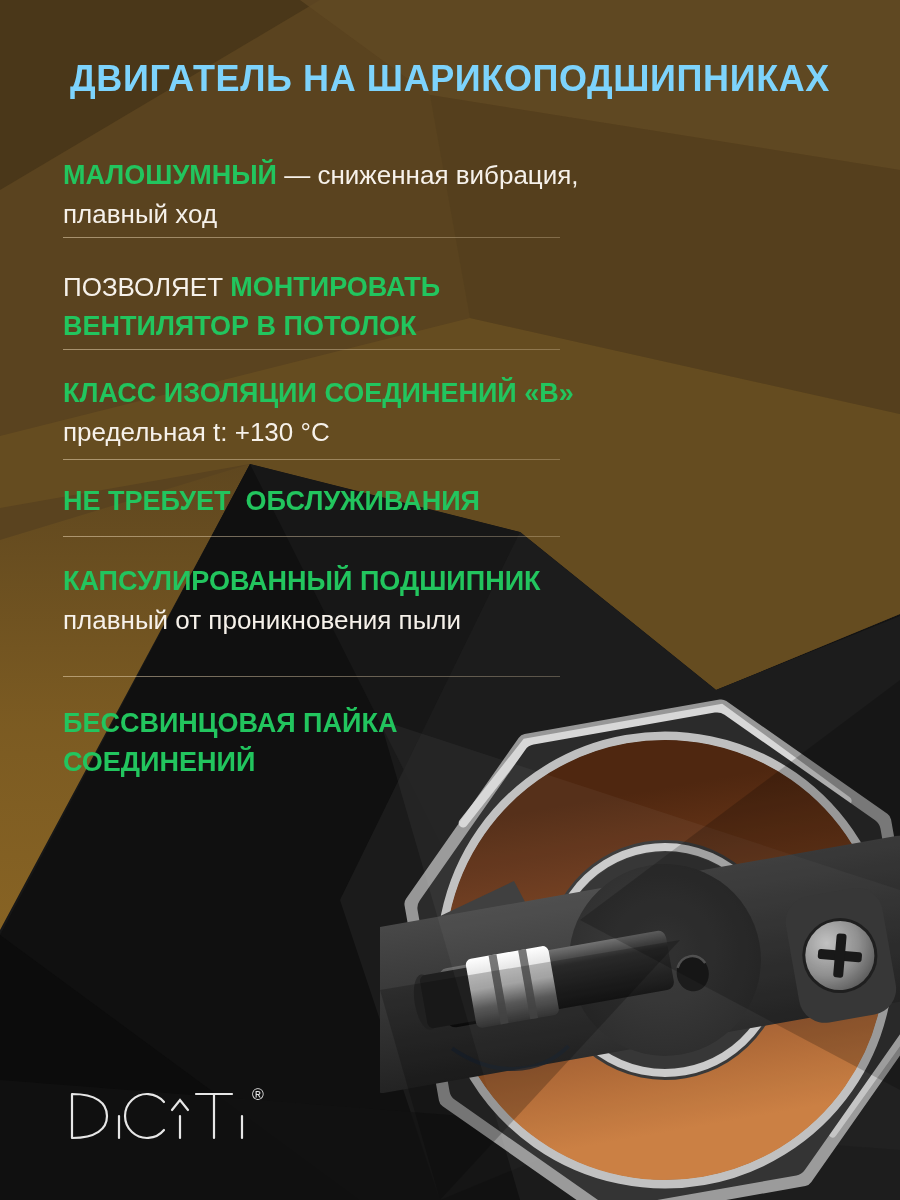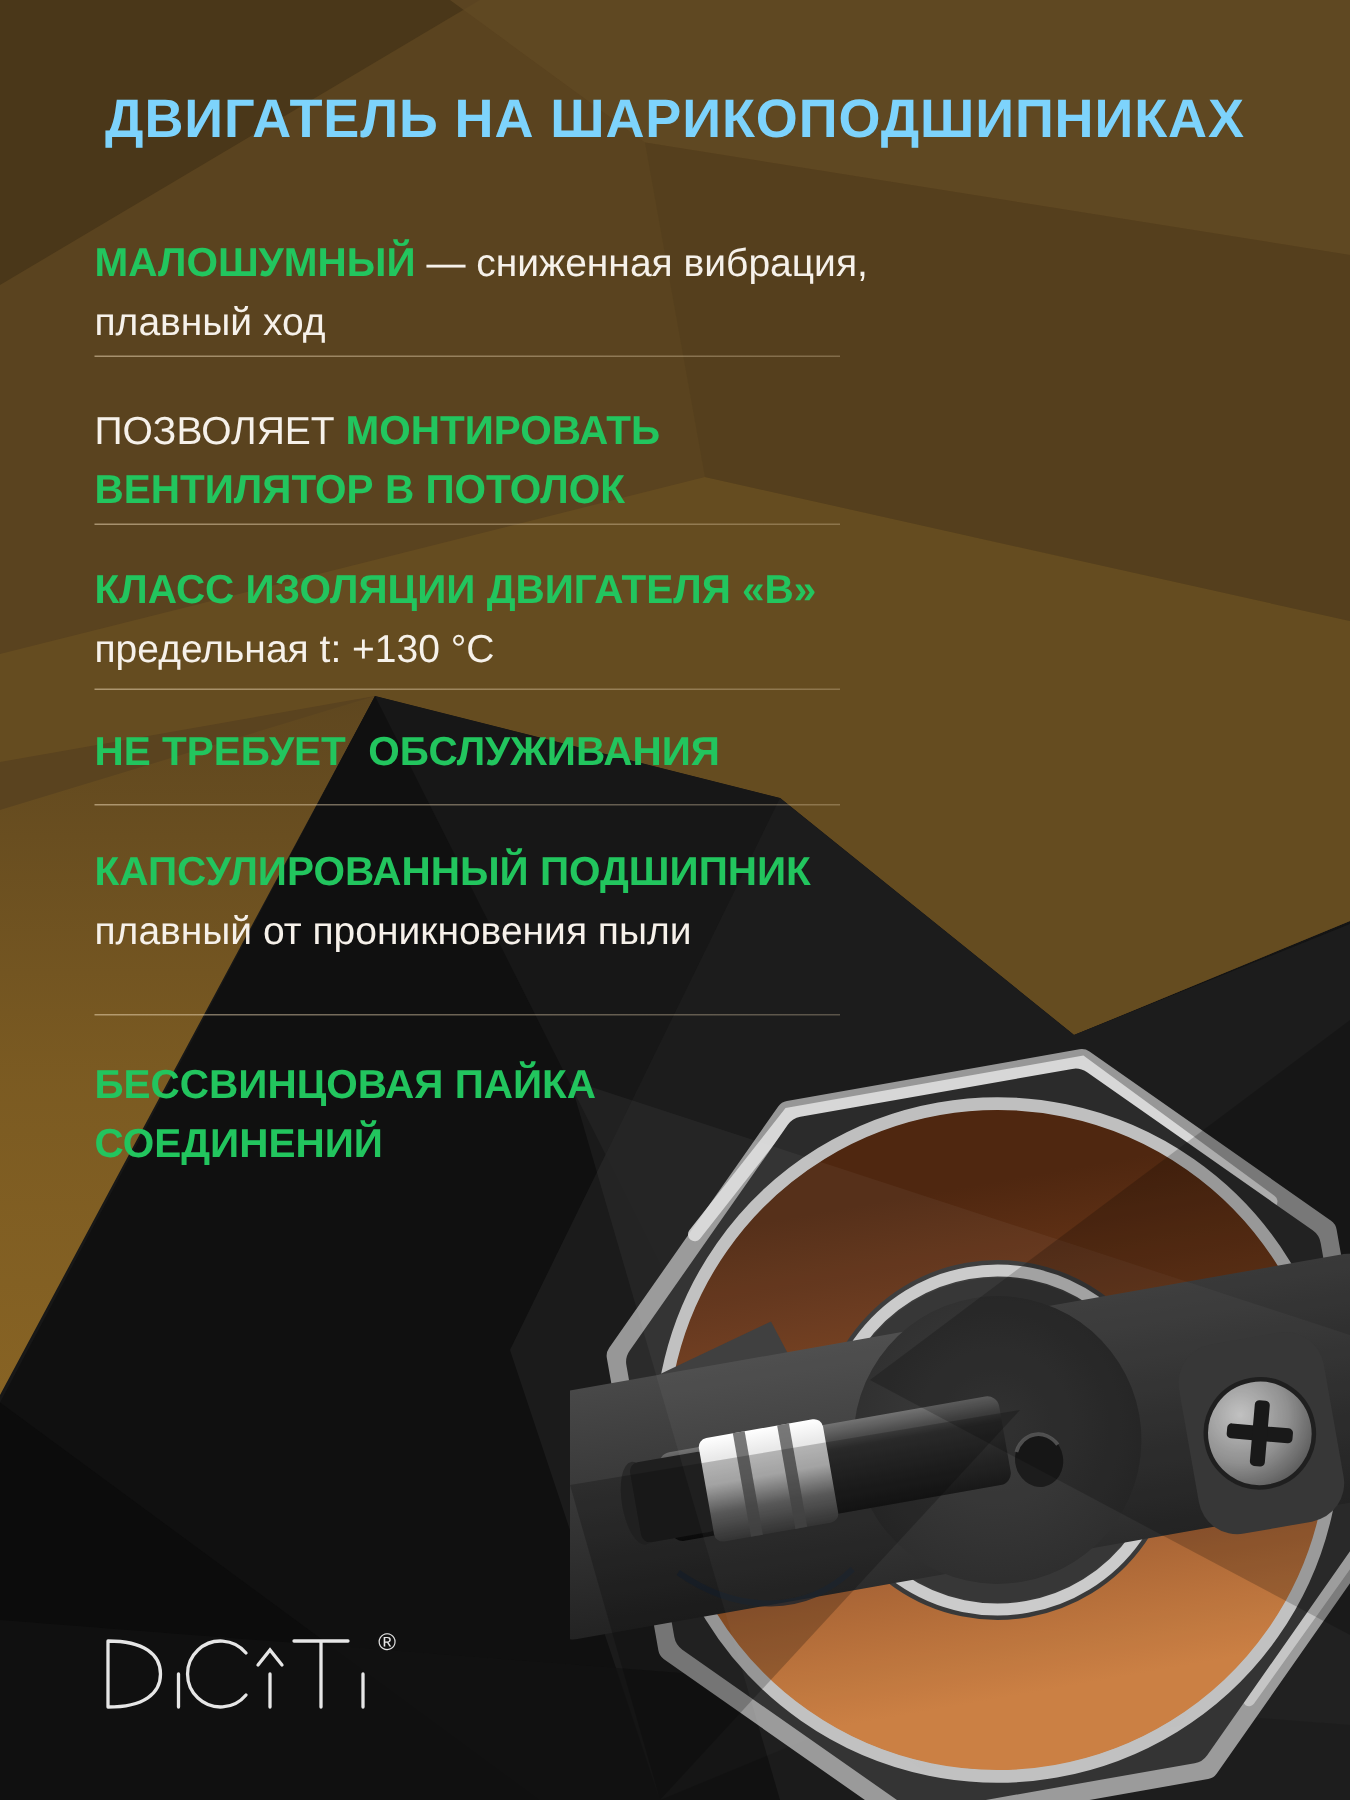--- a/index.html
+++ b/index.html
@@ -152,21 +152,21 @@
   </div>
   <div class="divider" style="top:237px"></div>
 
   <div class="feature" style="top:268px">
     <div><span class="r">ПОЗВОЛЯЕТ </span><span class="b">МОНТИРОВАТЬ</span></div>
     <div><span class="b">ВЕНТИЛЯТОР В ПОТОЛОК</span></div>
   </div>
   <div class="divider" style="top:349px"></div>
 
   <div class="feature" style="top:374px">
-    <div><span class="b">КЛАСС ИЗОЛЯЦИИ ДВИГАТЕЛЯ «В»</span></div>
+    <div><span class="b">КЛАСС ИЗОЛЯЦИИ СОЕДИНЕНИЙ «В»</span></div>
     <div class="r">предельная t: +130 °C</div>
   </div>
   <div class="divider" style="top:459px"></div>
 
   <div class="feature" style="top:482px">
     <div><span class="b">НЕ ТРЕБУЕТ  ОБСЛУЖИВАНИЯ</span></div>
   </div>
   <div class="divider" style="top:536px"></div>
 
   <div class="feature" style="top:562px">

